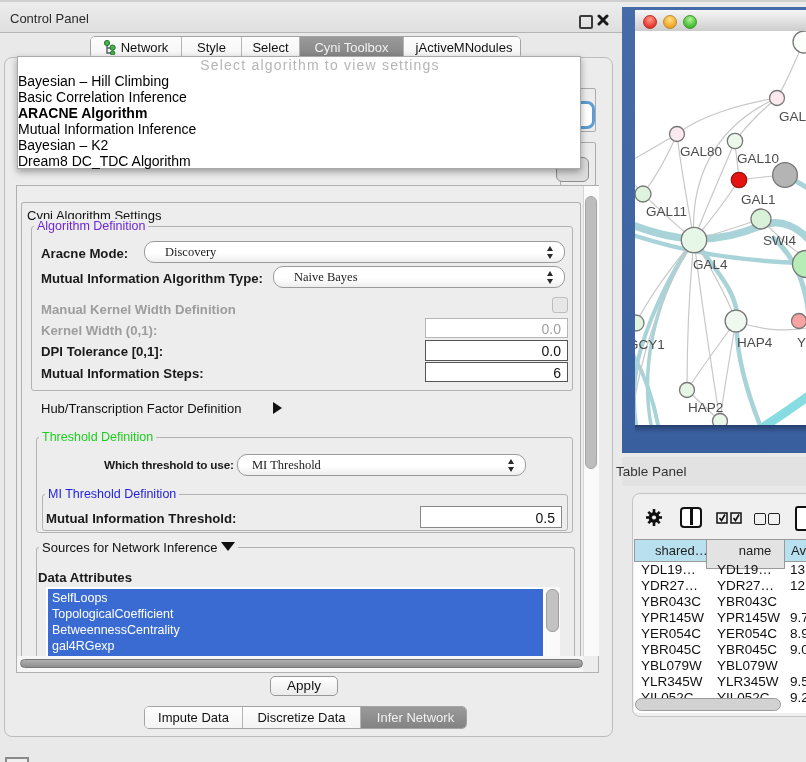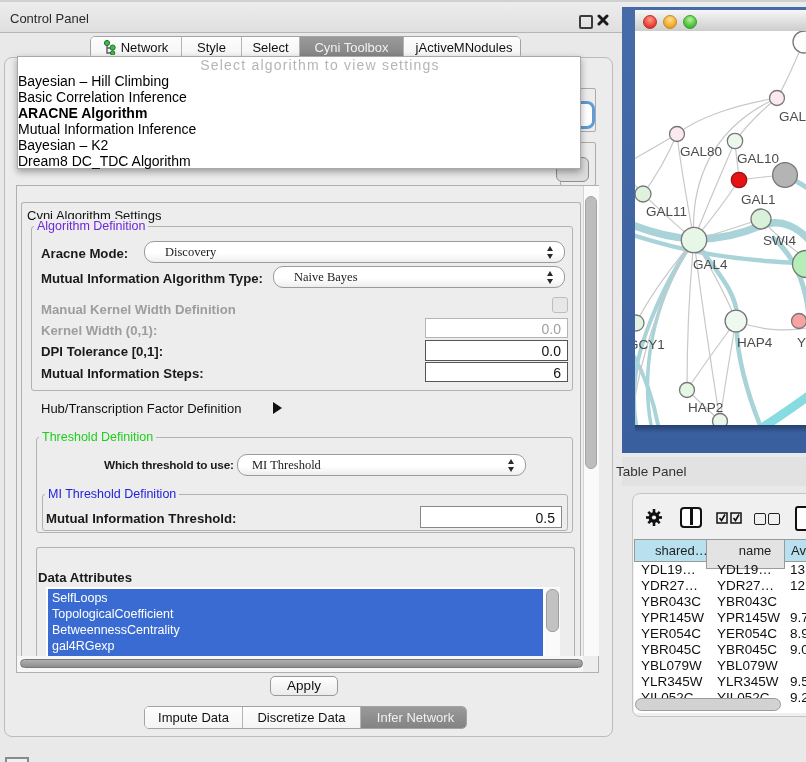--- a/index.html
+++ b/index.html
@@ -108,20 +108,21 @@
       <span class="arr dn"></span>
     </div>
 
 <div class="grp" style="left:42px;top:494px;width:526px;height:37px;"></div>
 <div class="gl" style="left:45px;top:487px;color:#2222dd;">MI Threshold Definition</div>
 
 <div class="lbl" style="left:46px;top:511px;">Mutual Information Threshold:</div>
 <div class="tf" style="left:420px;top:506px;width:142px;height:22px;border:1px solid #888;color:#111;padding-top:3px;">0.5</div>
 
 <div class="ab" style="left:36px;top:547px;width:537px;height:109px;border:1px solid #b2b2b2;border-bottom:none;border-radius:3px 3px 0 0;"></div>
+<div class="gl" style="left:39px;top:540px;font-size:13px;color:#111;">Sources for Network Inference <span style="display:inline-block;width:0;height:0;border-left:7px solid transparent;border-right:7px solid transparent;border-top:9px solid #111;vertical-align:1px;"></span></div>
 
 <div class="lbl" style="left:38px;top:570px;">Data Attributes</div>
 
 <div class="ab" style="left:46px;top:587px;width:514px;height:69px;background:#fff;overflow:hidden;">
   <div class="ab" style="left:2px;top:2px;width:495px;height:67px;background:#3a6bd2;"></div>
   <div class="ab" style="left:6px;top:3px;width:400px;font-size:12.5px;line-height:16px;color:#fff;">SelfLoops<br>TopologicalCoefficient<br>BetweennessCentrality<br>gal4RGexp</div>
   <div class="ab" style="left:499px;top:0;width:15px;height:69px;background:#fafafa;"></div>
   <div class="ab" style="left:500px;top:2px;width:11px;height:41px;background:#c2c2c2;border:1px solid #9e9e9e;border-radius:6px;"></div>
 </div>
 

